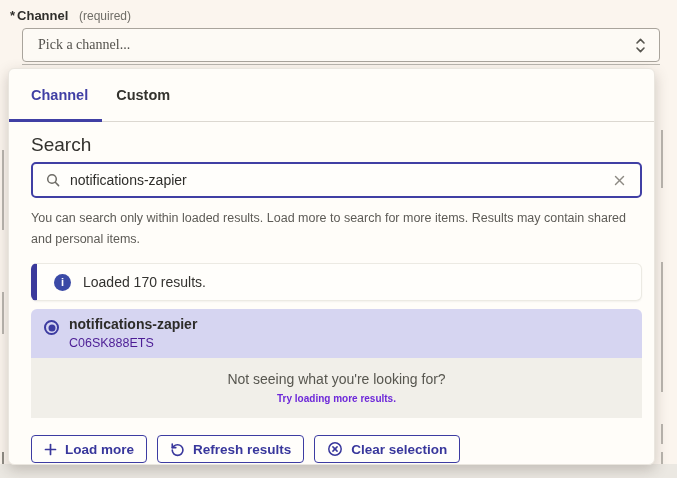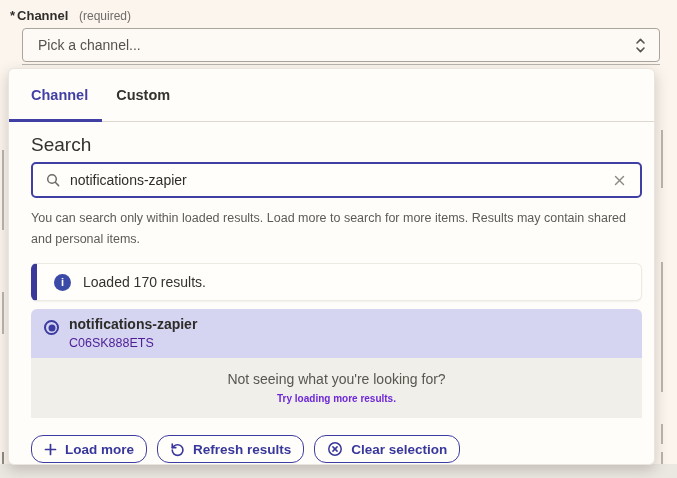--- a/index.html
+++ b/index.html
@@ -22,21 +22,21 @@
   
   .field-label-row { position: absolute; top: 8px; left: 10px; font-size: 13px; z-index: 1; }
   .field-label-row .ast { font-weight: bold; }
   .field-label-row .lbl { font-weight: bold; margin-left: 2px; }
   .field-label-row .req { color: #6f6d67; font-size: 12px; margin-left: 7px; font-weight: normal; }
 
   .select-box {
     position: absolute; top: 28px; left: 22px; width: 638px; height: 34px;
     background: #fdfaf5; border: 1px solid #a9a49c; border-radius: 4px;
     display: flex; align-items: center; justify-content: space-between;
-    padding: 0 12px 0 15px; z-index: 1; cursor: pointer;
+    padding: 0 12px 0 15px; z-index: 1; cursor: pointer; font-family: Liberation Serif, serif;
   }
   .select-box .placeholder { font-size: 14px; color: #54524d; }
 
   
   .panel {
     position: absolute; top: 68px; left: 8px; width: 647px; height: 397px;
     background: #fffdf9; border: 1px solid #eae6df; border-radius: 6px;
     box-shadow: 0 5px 14px rgba(70, 60, 50, 0.25);
     z-index: 2;
   }
@@ -104,21 +104,21 @@
   .option-sub { font-size: 12.5px; color: #4c1d95; margin-top: 3px; line-height: 15px; }
 
   .empty-hint { background: #f1efe9; text-align: center; padding: 13px 10px 14px; }
   .empty-hint .line1 { font-size: 14px; color: #57564f; }
   .empty-hint .line2 { font-size: 10px; font-weight: bold; color: #6d28d9; margin-top: 6px; cursor: pointer; }
 
   .actions { margin-top: 17px; display: flex; gap: 10px; }
   .btn {
     display: inline-flex; align-items: center; gap: 8px;
     border: 1.5px solid #3d3ca2; color: #38379c; background: #fffefb;
-    border-radius: 12px; height: 28px; padding: 11px 12px;
+    border-radius: 4px; height: 28px; padding: 11px 12px;
     font-family: "Liberation Sans", sans-serif;
     font-size: 13.5px; font-weight: bold; cursor: pointer;
   }
 
   .icon-svg { display: block; }
 </style>
 </head>
 <body>
 
 <div class="frag h" style="top:64px; left:22px; width:638px;"></div>

